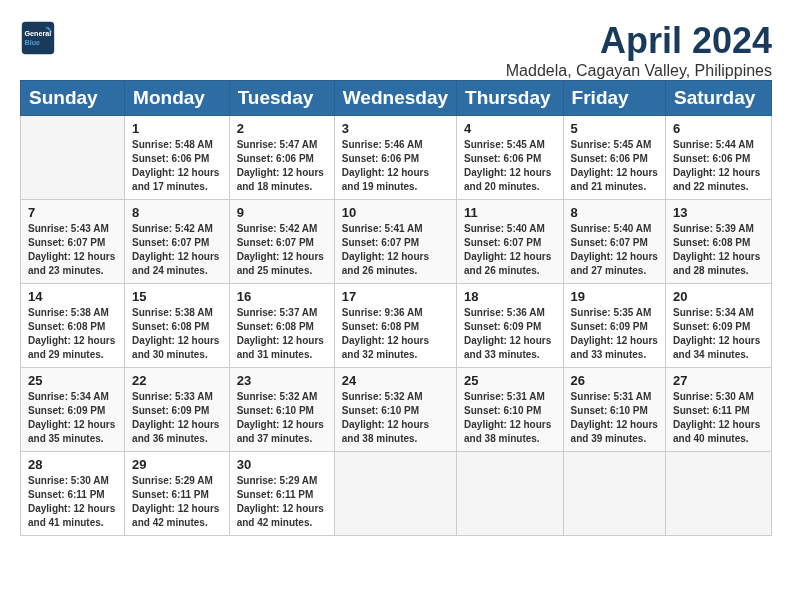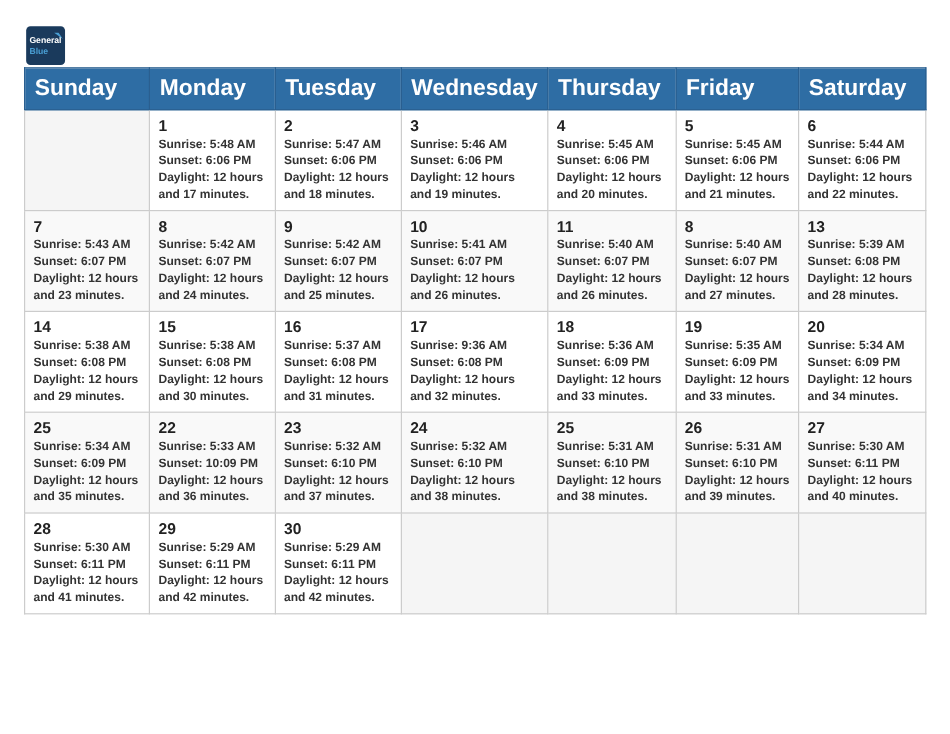--- a/index.html
+++ b/index.html
@@ -82,20 +82,24 @@
 
 <div class="header-area">
   <div class="logo">
     <svg class="logo-icon" viewBox="0 0 40 40">
       <rect x="2" y="2" width="36" height="36" rx="4" fill="#1a3a5c"></rect>
       <text x="5" y="18" font-family="Arial" font-size="8" font-weight="bold" fill="white">General</text>
       <text x="5" y="28" font-family="Arial" font-size="8" font-weight="bold" fill="#4a9fd4">Blue</text>
       <polygon points="28,8 36,14 32,8" fill="#4a9fd4"></polygon>
     </svg>
   </div>
+  <div class="title-area">
+    <div class="month-title">April 2024</div>
+    <div class="location-title">Maddela, Cagayan Valley, Philippines</div>
+  </div>
 </div>
 
 <table class="calendar-table">
   <thead>
     <tr>
     <th>Sunday</th>
         <th>Monday</th>
         <th>Tuesday</th>
         <th>Wednesday</th>
         <th>Thursday</th>
@@ -255,21 +259,21 @@
         <td>
           <div class="day-number">25</div>
           <div class="day-info">Sunrise: 5:34 AM
 Sunset: 6:09 PM
 Daylight: 12 hours
 and 35 minutes.</div>
         </td>
         <td>
           <div class="day-number">22</div>
           <div class="day-info">Sunrise: 5:33 AM
-Sunset: 10:09 PM
+Sunset: 6:09 PM
 Daylight: 12 hours
 and 36 minutes.</div>
         </td>
         <td>
           <div class="day-number">23</div>
           <div class="day-info">Sunrise: 5:32 AM
 Sunset: 6:10 PM
 Daylight: 12 hours
 and 37 minutes.</div>
         </td>

